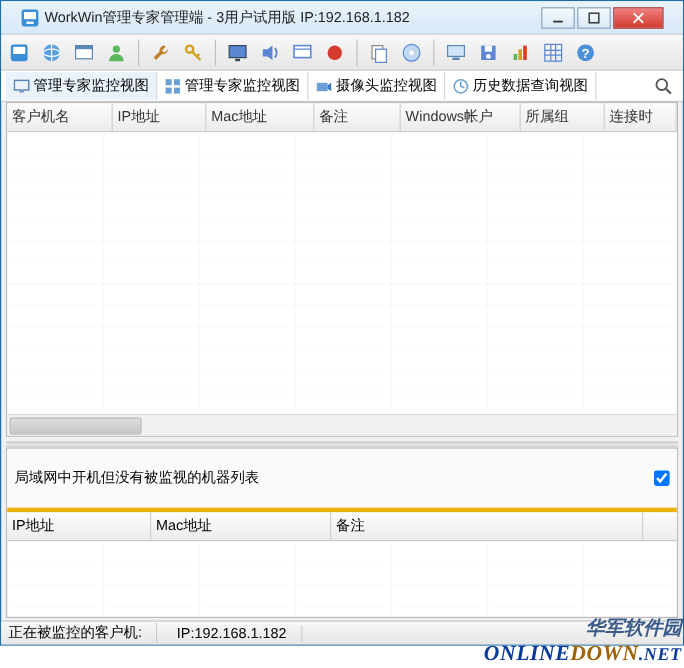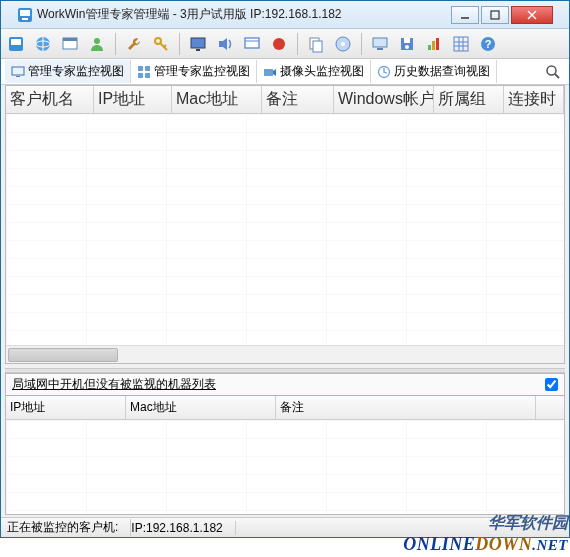--- a/index.html
+++ b/index.html
@@ -16,35 +16,35 @@
   .tool-btn { width: 22px; height: 22px; display: flex; align-items: center; justify-content: center; border: 1px solid transparent; cursor: pointer; }
   .tool-sep { width: 1px; height: 22px; background: #c0c0c0; margin: 0 2px; }
   .tool-btn svg { width: 18px; height: 18px; }
   .viewtabs { height: 26px; background: #fff; border-bottom: 1px solid #ccc; display: flex; align-items: center; padding: 0 4px; gap: 0; }
   .viewtab { display: flex; align-items: center; gap: 3px; padding: 3px 6px; cursor: pointer; border-right: 1px solid #d8d8d8; }
   .viewtab.active { background: #eaf3fb; }
   .viewtab svg { width: 14px; height: 14px; }
   .search-icon { margin-left: auto; margin-right: 4px; cursor: pointer; }
   .grid { flex: 1; background: #fff; border: 1px solid #bbb; margin: 0 4px 4px 4px; display: flex; flex-direction: column; overflow: hidden; }
   .grid-head { display: flex; background: linear-gradient(#fcfcfc,#ececec); border-bottom: 1px solid #ccc; }
-  .grid-head .col { border-right: 1px solid #d0d0d0; padding: 3px 4px; font-size: 16px; color: #333; white-space: nowrap; overflow: hidden; }
+  .grid-head .col { border-right: 1px solid #d0d0d0; padding: 3px 4px; font-size: 12px; color: #333; white-space: nowrap; overflow: hidden; }
   .grid-body { flex: 1; background: #fff; position: relative; overflow: hidden; }
   .grid-lines { position: absolute; inset: 0; background-image: linear-gradient(#f5f5f5 1px, transparent 1px), linear-gradient(90deg, #f3f3f3 1px, transparent 1px); background-size: 100% 18px, 80px 100%; opacity: .6; }
   .hscroll { height: 18px; background: #f1f1f1; border-top: 1px solid #ddd; display: flex; align-items: center; }
   .hscroll .thumb { width: 110px; height: 14px; background: linear-gradient(#ddd,#c8c8c8); border: 1px solid #b5b5b5; margin-left: 2px; border-radius: 2px; cursor: pointer; }
   .splitter { height: 5px; background: #e2e2e2; border-top: 1px solid #c8c8c8; border-bottom: 1px solid #c8c8c8; cursor: row-resize; margin: 0 4px; }
   .lower { margin: 0 4px 2px 4px; border: 1px solid #bbb; background: #fff; display: flex; flex-direction: column; height: 142px; }
-  .lower-head { display: flex; align-items: center; padding: 2px 6px; border-bottom: 1px solid #eab308; background: #fafafa; text-decoration: underline; }
+  .lower-head { display: flex; align-items: center; padding: 16px 6px; border-bottom: 4px solid #eab308; background: #fafafa; }
   .lower-head .lbl { flex: 1; }
   .chk { display: flex; align-items: center; gap: 4px; cursor: pointer; }
   .chk input { width: 13px; height: 13px; }
   .lower-cols { display: flex; background: linear-gradient(#fcfcfc,#ececec); border-bottom: 1px solid #ccc; }
   .lower-cols .col { border-right: 1px solid #d0d0d0; padding: 3px 4px; }
   .lower-body { flex: 1; position: relative; }
-  .statusbar { height: 20px; background: linear-gradient(#f8f8f8,#e6e6e6); border-top: 1px solid #c8c8c8; display: flex; align-items: center; padding: 0 6px; font-size: 12px; }
+  .statusbar { height: 20px; background: linear-gradient(#f8f8f8,#e6e6e6); border-top: 1px solid #c8c8c8; display: flex; align-items: center; padding: 0 6px; gap: 16px; font-size: 12px; }
   .statusbar .cell { border-right: 1px solid #ccc; padding-right: 12px; }
   .watermark { position: absolute; right: 2px; bottom: 2px; text-align: right; font-family: Liberation Serif, serif; font-style: italic; font-weight: bold; pointer-events: none; }
   .watermark .t1 { font-size: 16px; color: #3a5a8a; }
   .watermark .t2 { font-size: 18px; color: #1860c2; letter-spacing: .5px; text-shadow: 1px 1px 0 #fff; }
   .watermark .t2 span { color: #0a3a9a; }
 </style>
 </head>
 <body>
 
 <div class="window">

